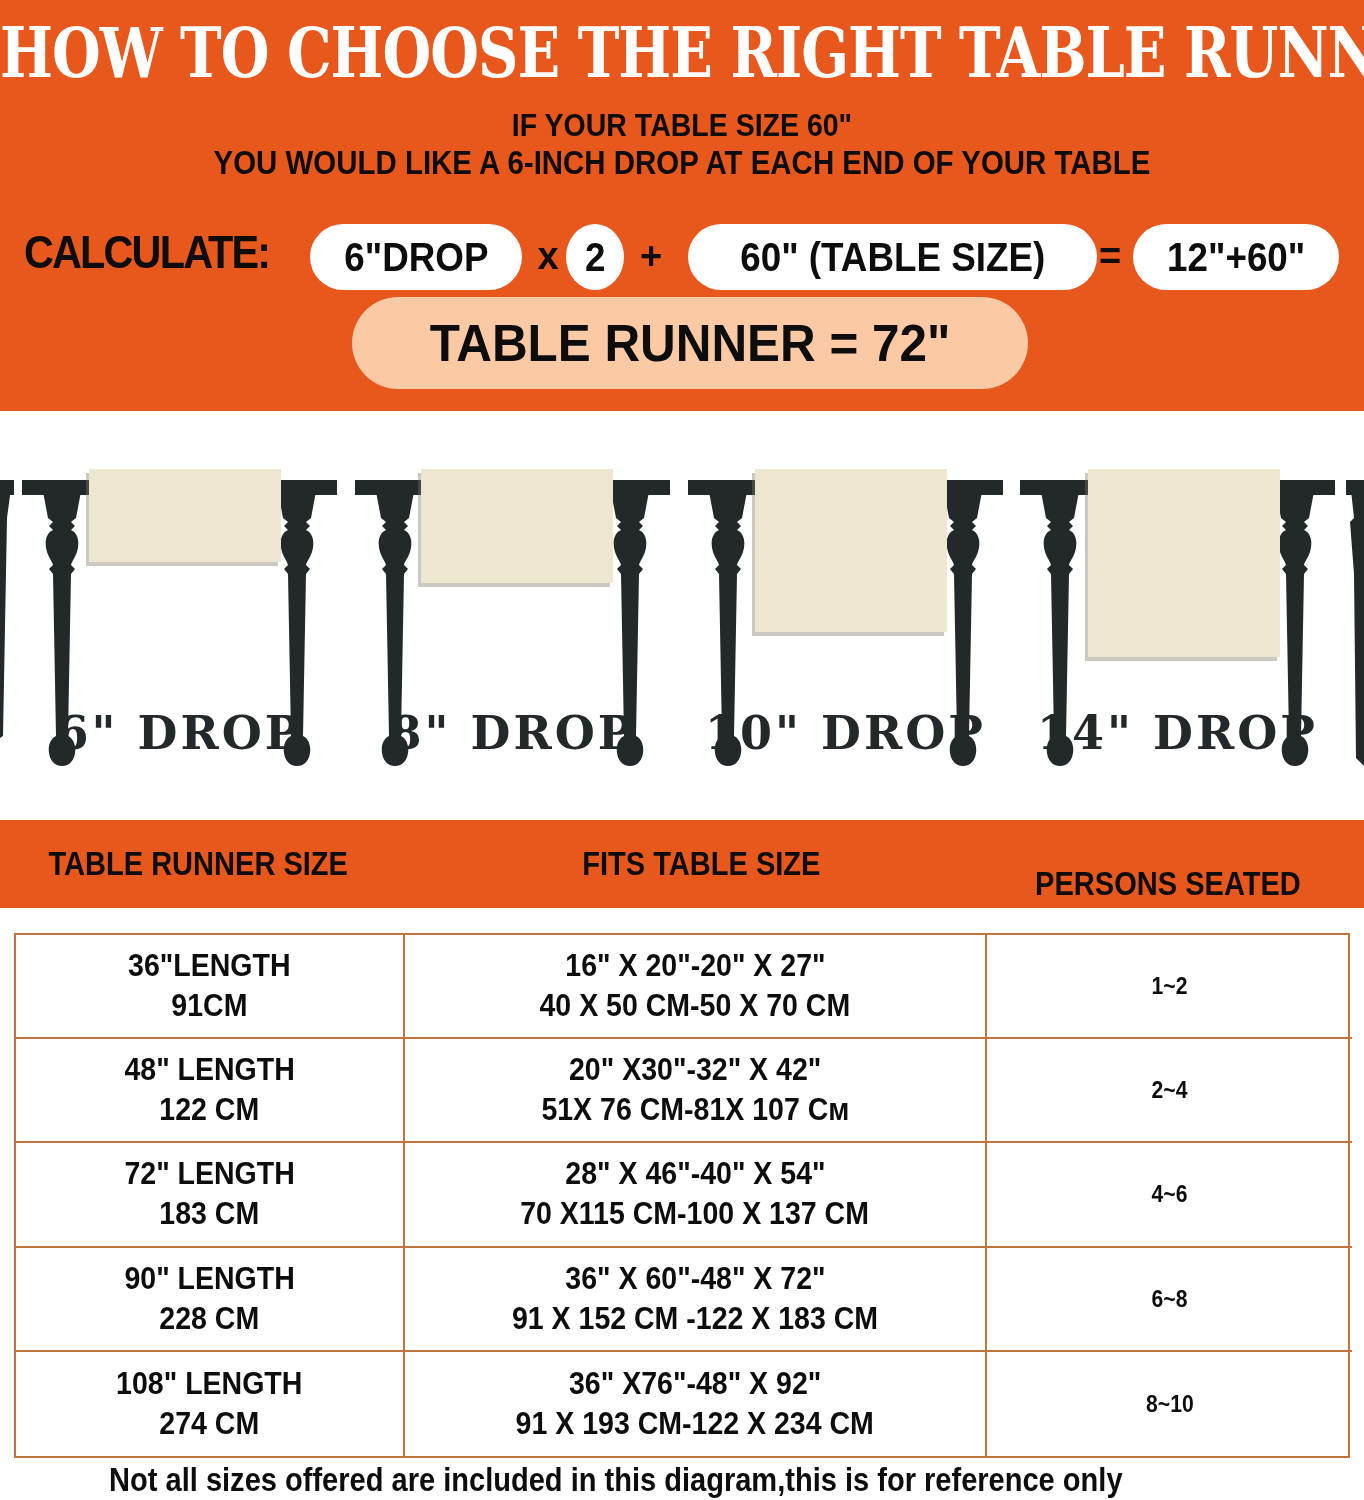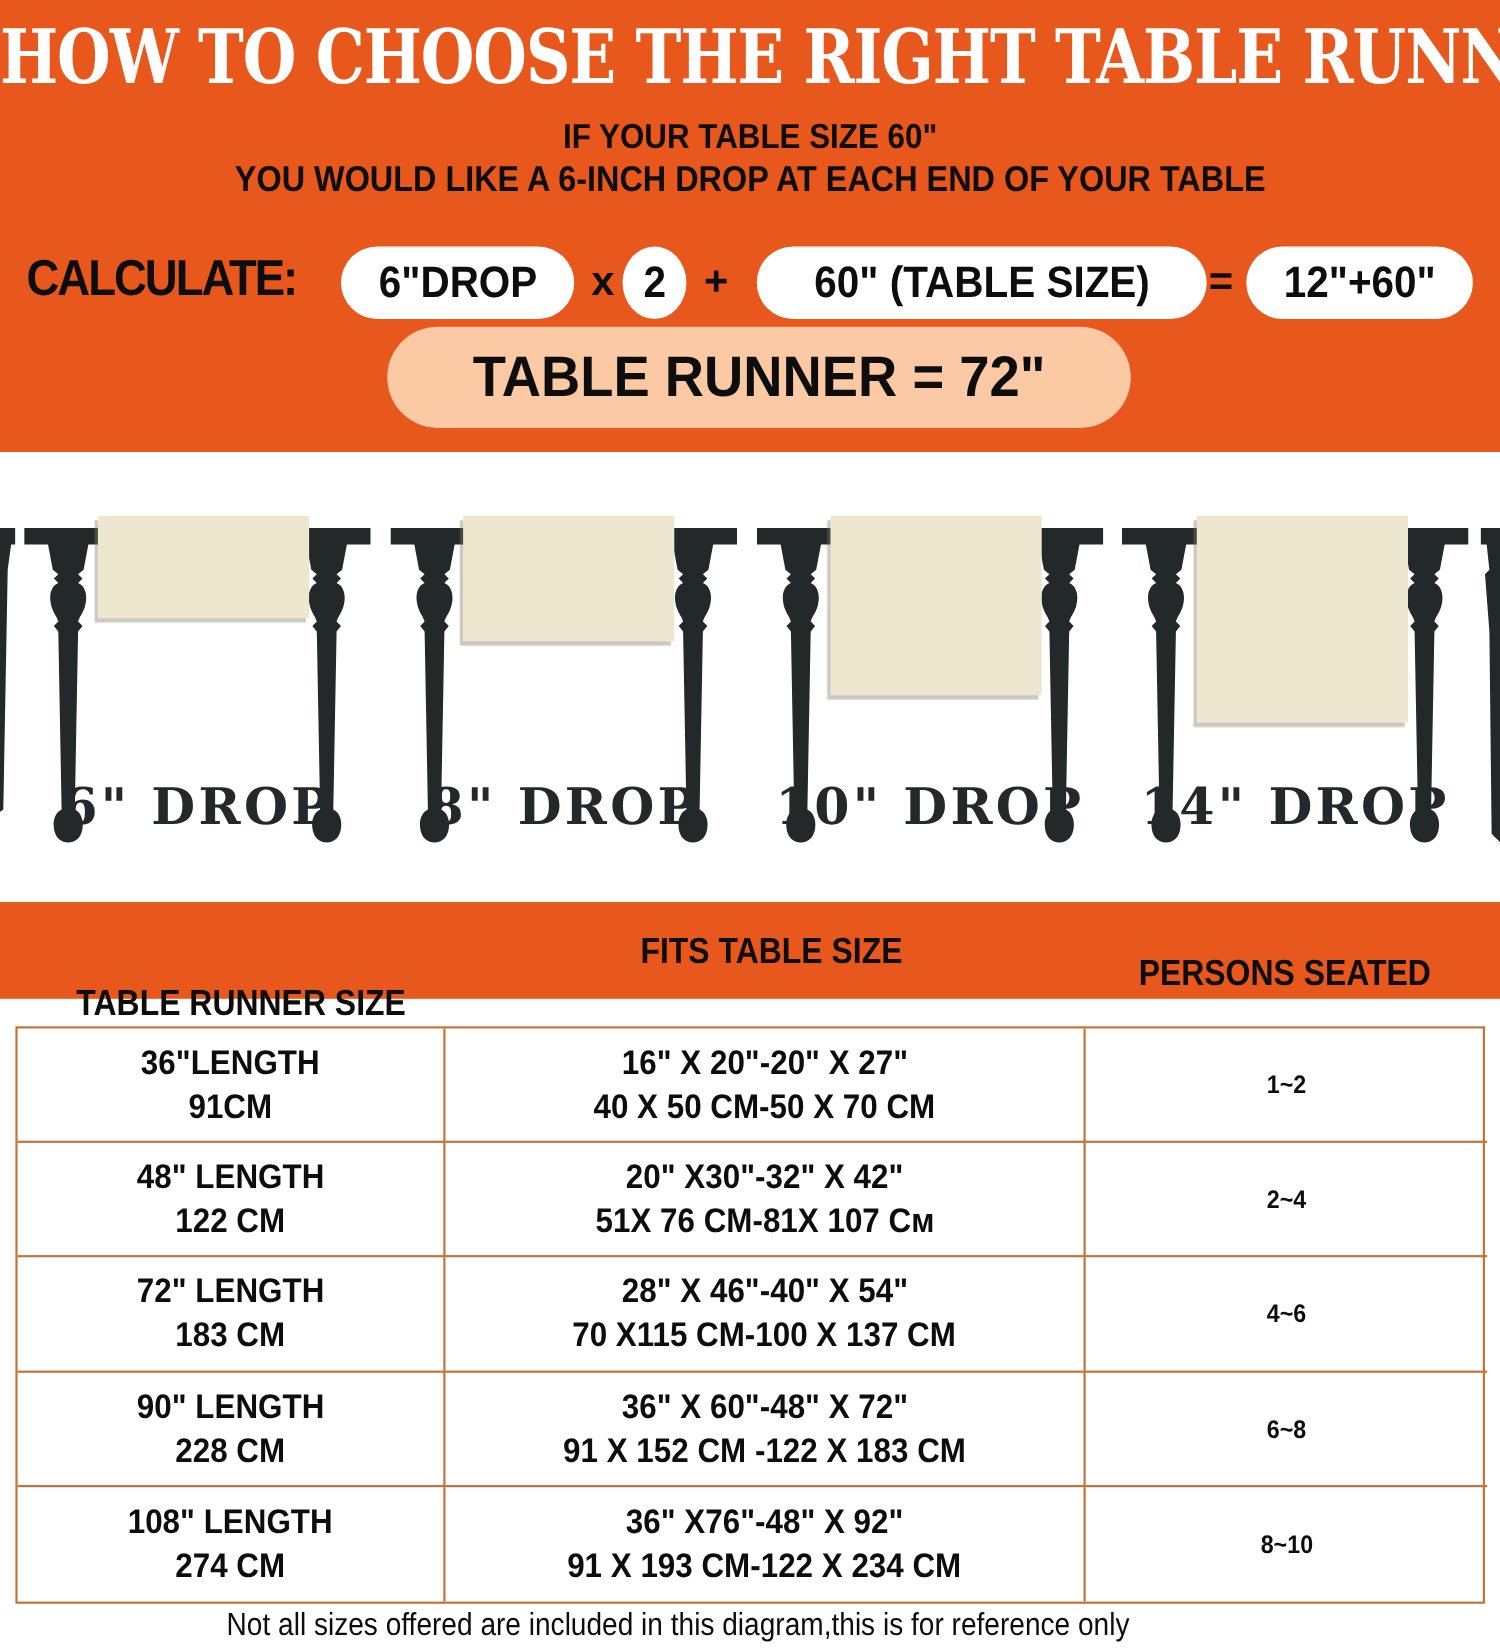--- a/index.html
+++ b/index.html
@@ -49,21 +49,21 @@
   }
   .cell{display:flex;flex-direction:column;justify-content:center;align-items:center;
     border-right:2px solid #C2743B;border-bottom:2px solid #C2743B;
     font-size:31px;font-weight:bold;color:#0d0d0d;text-align:center;line-height:40px;white-space:nowrap;}
   .cell>div{transform:scaleX(.92);}
   .cell.last-col{border-right:none;}
   .cell.last-row{border-bottom:none;}
   .cell.persons{font-size:23px;}
   
   .footer-note{position:absolute;left:0;top:1461px;width:1232px;text-align:center;
-    font-size:29px;font-weight:normal;color:#0d0d0d;white-space:nowrap;}
+    font-size:33px;font-weight:bold;color:#0d0d0d;white-space:nowrap;}
   .footer-note span{display:inline-block;transform:scaleX(.88);}
 </style>
 </head>
 <body>
 
 <div class="stage">
 
   <svg width="0" height="0" style="position:absolute" aria-hidden="true">
     <defs>
       <path id="legshape" fill="#23282A" d="M -21 13 L 21 13 L 14 50 L 9 54 L 13 58 L 9 62
@@ -130,21 +130,21 @@
     <svg class="tfig" style="left:1020px;" width="315" height="300" viewBox="0 0 315 300">
       <rect x="0" y="12" width="315" height="15" fill="#23282A"></rect>
       <use href="#legshape" transform="translate(40,0)"></use>
       <use href="#legshape" transform="translate(275,0)"></use>
       <rect class="runner" x="68" y="1" width="192" fill="#EDE7CF" height="188"></rect>
     </svg>
     <div class="drop-label" style="left:1020px;">14" DROP</div>
   </div>
 
   <div class="band">
-    <div class="band-h" style="left:25px;width:389px;margin-top:48px;"><span>TABLE RUNNER SIZE</span></div>
+    <div class="band-h" style="left:4px;width:389px;"><span>TABLE RUNNER SIZE</span></div>
     <div class="band-h" style="left:410px;width:582px;"><span>FITS TABLE SIZE</span></div>
     <div class="band-h" style="left:985px;width:365px;margin-top:20px;"><span>PERSONS SEATED</span></div>
   </div>
 
   <div class="size-table">
 
     <div class="cell">
       <div>36"LENGTH</div>
       <div>91CM</div>
     </div>

